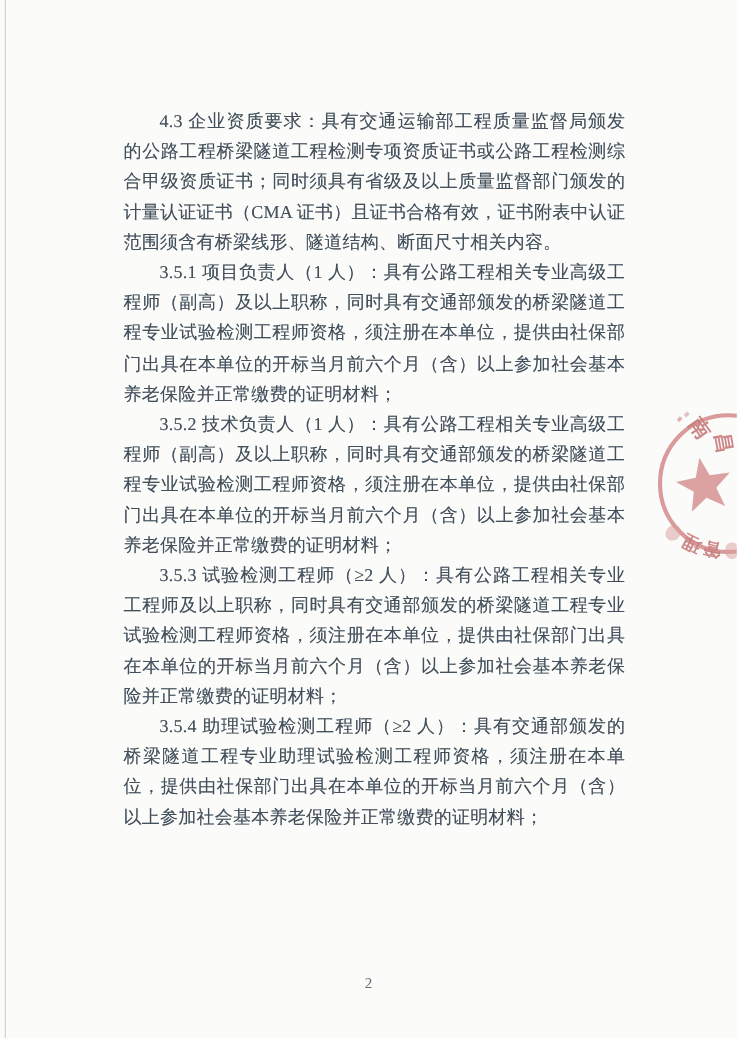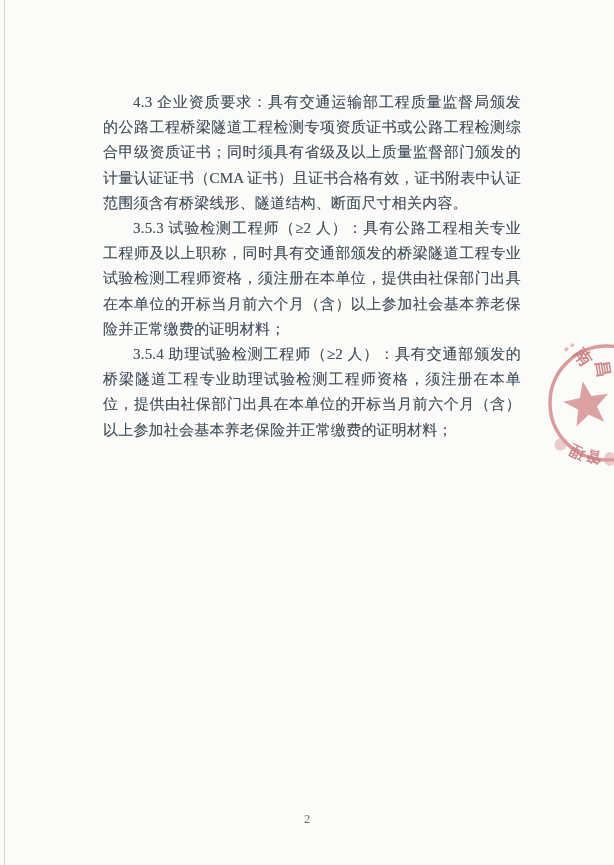--- a/index.html
+++ b/index.html
@@ -51,20 +51,22 @@
 </style>
 </head>
 <body>
 
 <div>
 
   <div class="scan-edge"></div>
 
   <div class="content">
     <p>4.3 企业资质要求：具有交通运输部工程质量监督局颁发的公路工程桥梁隧道工程检测专项资质证书或公路工程检测综合甲级资质证书；同时须具有省级及以上质量监督部门颁发的计量认证证书（CMA 证书）且证书合格有效，证书附表中认证范围须含有桥梁线形、隧道结构、断面尺寸相关内容。</p>
+    <p>3.5.1 项目负责人（1 人）：具有公路工程相关专业高级工程师（副高）及以上职称，同时具有交通部颁发的桥梁隧道工程专业试验检测工程师资格，须注册在本单位，提供由社保部门出具在本单位的开标当月前六个月（含）以上参加社会基本养老保险并正常缴费的证明材料；</p>
+    <p>3.5.2 技术负责人（1 人）：具有公路工程相关专业高级工程师（副高）及以上职称，同时具有交通部颁发的桥梁隧道工程专业试验检测工程师资格，须注册在本单位，提供由社保部门出具在本单位的开标当月前六个月（含）以上参加社会基本养老保险并正常缴费的证明材料；</p>
     <p>3.5.3 试验检测工程师（≥2 人）：具有公路工程相关专业工程师及以上职称，同时具有交通部颁发的桥梁隧道工程专业试验检测工程师资格，须注册在本单位，提供由社保部门出具在本单位的开标当月前六个月（含）以上参加社会基本养老保险并正常缴费的证明材料；</p>
     <p>3.5.4 助理试验检测工程师（≥2 人）：具有交通部颁发的桥梁隧道工程专业助理试验检测工程师资格，须注册在本单位，提供由社保部门出具在本单位的开标当月前六个月（含）以上参加社会基本养老保险并正常缴费的证明材料；</p>
 
   </div>
 
   <svg class="seal" viewBox="0 0 140 140" xmlns="http://www.w3.org/2000/svg">
 
     <circle cx="70" cy="70" r="57" fill="none" stroke="#d6898c" stroke-width="3.4" opacity="0.85"></circle>
     <circle cx="70" cy="70" r="57" fill="none" stroke="#e4a7a8" stroke-width="1" opacity="0.5"></circle>
 

